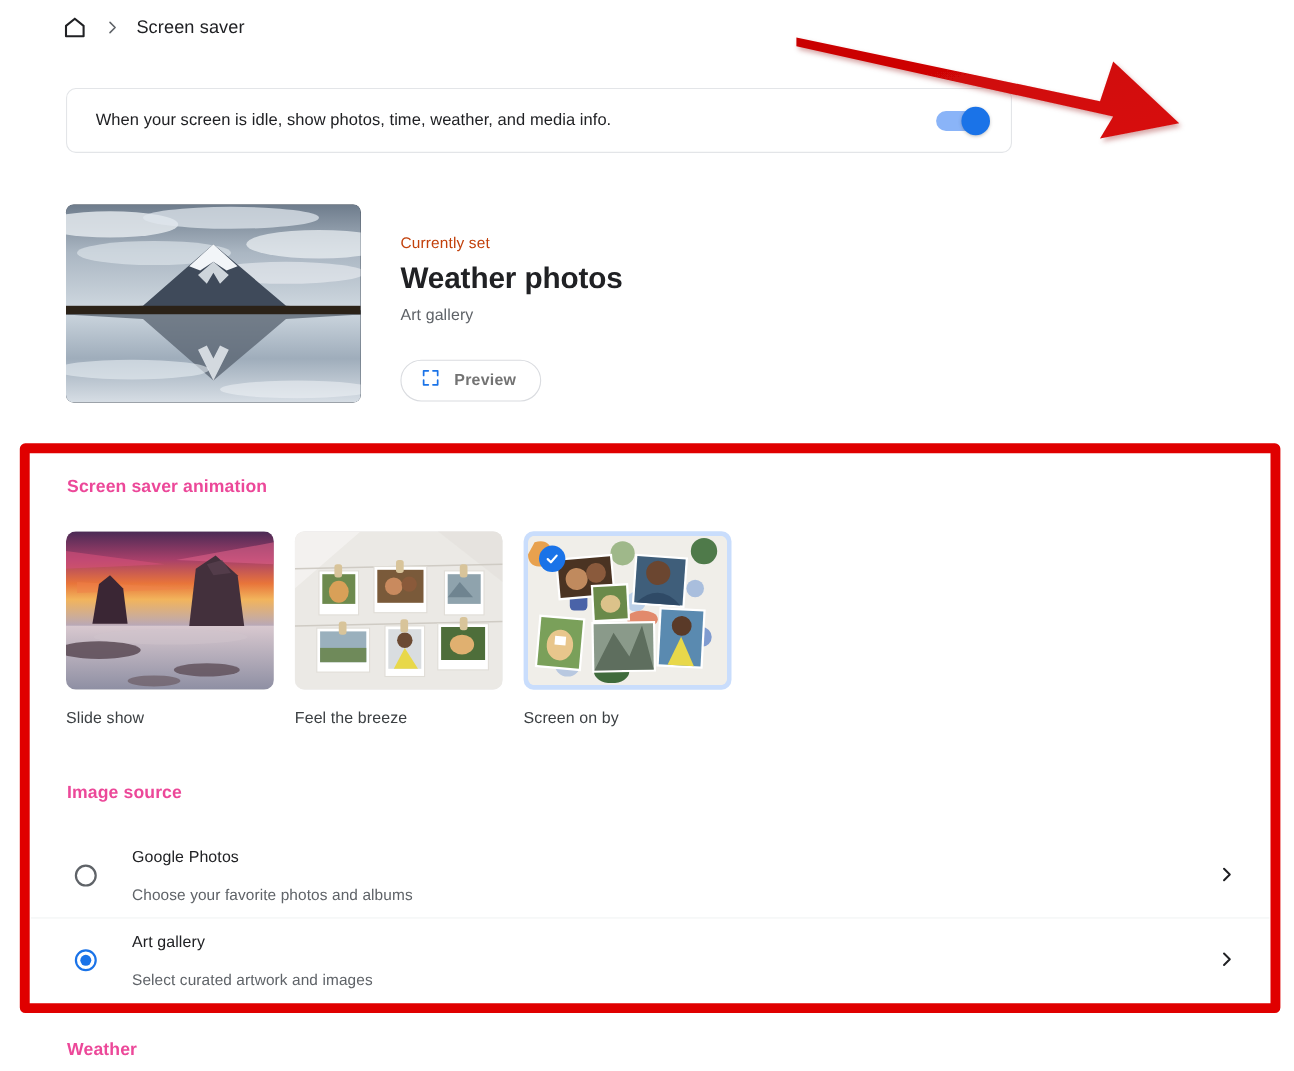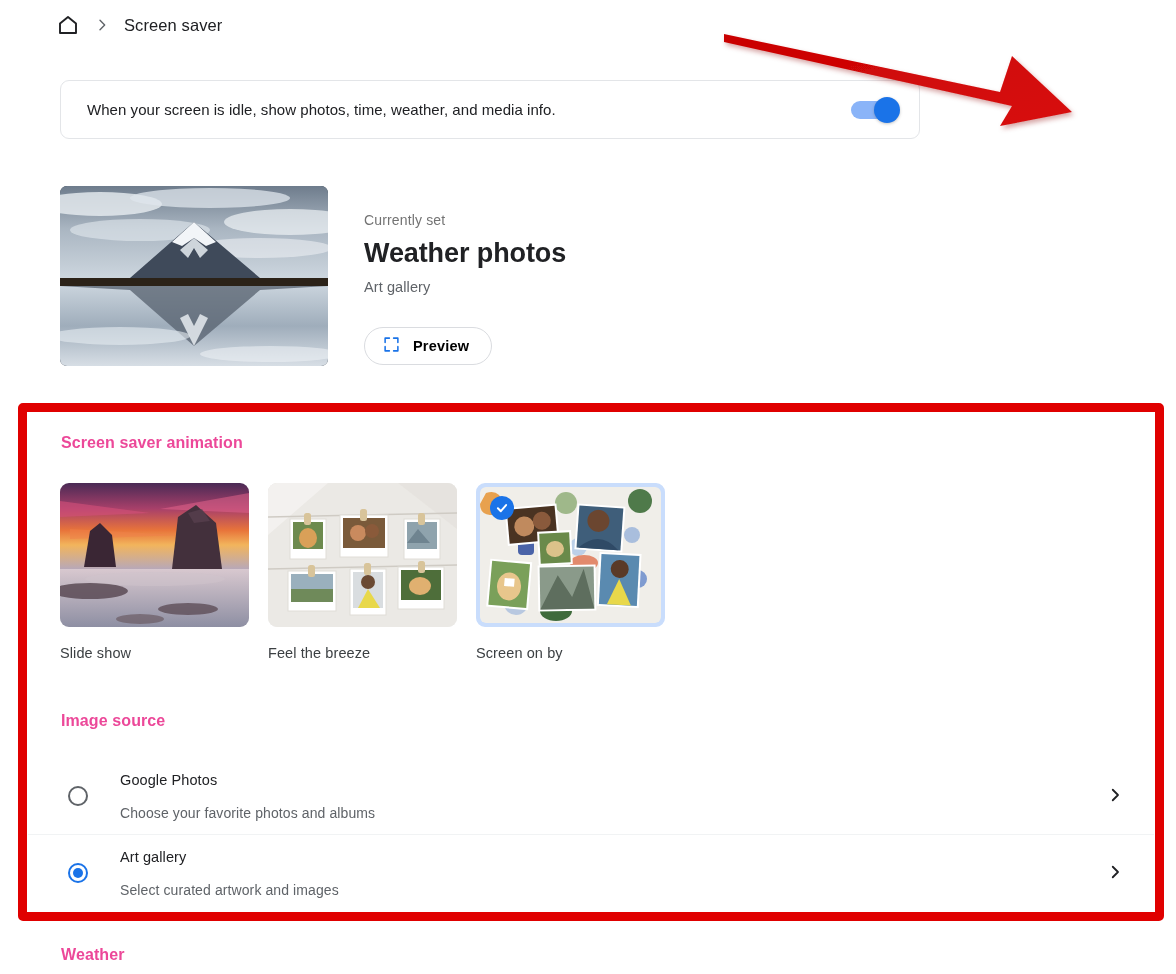--- a/index.html
+++ b/index.html
@@ -44,34 +44,34 @@
     box-shadow: 0 1px 3px rgba(60,64,67,.3);
   }
 
   
   .cur-thumb {
     position: absolute; left: 60px; top: 186px;
     width: 268px; height: 180px; border-radius: 7px;
     overflow: hidden; background: #24303f;
   }
   .cur-info { position: absolute; left: 364px; top: 212px; }
-  .cur-label { font-size: 14px; color: #737373; letter-spacing: .15px; }
+  .cur-label { font-size: 14px; color: #c2410c; letter-spacing: .15px; }
   .cur-title {
     font-size: 27px; color: #202124; font-weight: 600;
     margin-top: 10px; letter-spacing: -.1px;
   }
   .cur-sub { font-size: 14.5px; color: #5f6368; margin-top: 10px; letter-spacing: .1px; }
   .preview-btn {
     position: absolute; left: 364px; top: 327px;
     height: 38px; padding: 0 22px 0 18px;
     border: 1px solid #dadce0; border-radius: 19px;
     background: #fff; display: flex; align-items: center; gap: 13px;
     cursor: pointer;
   }
-  .preview-btn .label { font-size: 14.5px; color: #000000; font-weight: 600; letter-spacing: .2px; }
+  .preview-btn .label { font-size: 14.5px; color: #737373; font-weight: 600; letter-spacing: .2px; }
 
   
   .redbox {
     position: absolute; left: 18px; top: 403px;
     width: 1146px; height: 518px;
     border: 9px solid #e00000; border-radius: 5px;
     pointer-events: none;
   }
 
   

